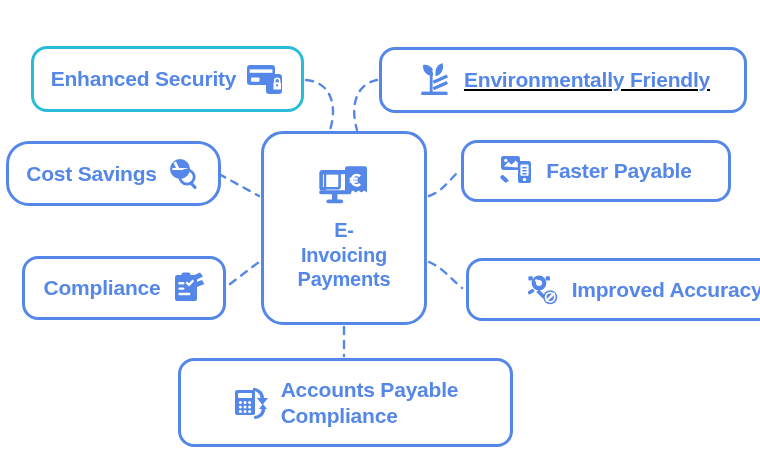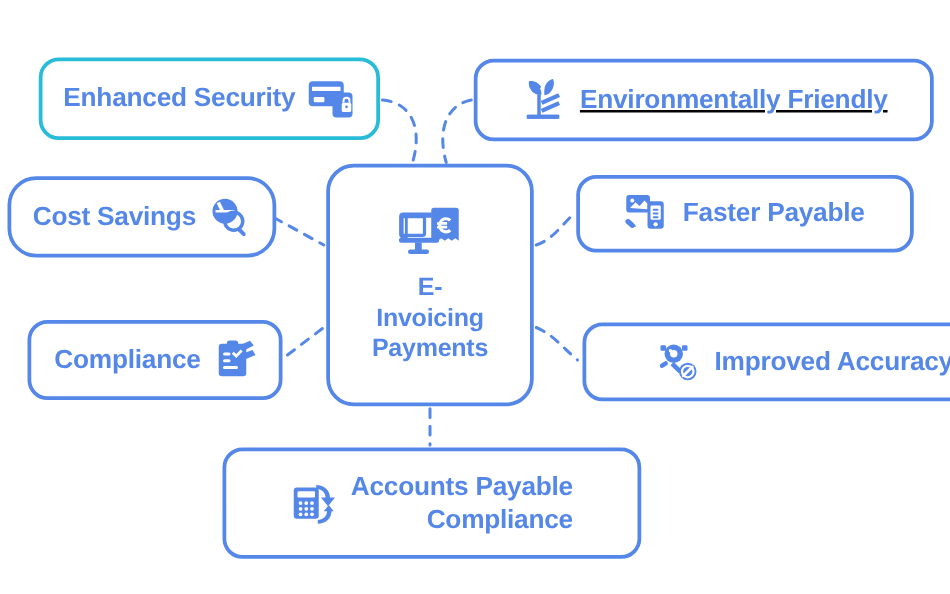--- a/index.html
+++ b/index.html
@@ -62,21 +62,21 @@
 
   
   #node-enhanced-security { left: 31px;  top: 46px;  width: 273px; height: 66px; }
   #node-environmentally   { left: 379px; top: 47px;  width: 368px; height: 66px; text-decoration: underline; }
   #node-cost-savings      { left: 6px;   top: 141px; width: 215px; height: 65px; border-radius: 23px; }
   #node-faster-payments   { left: 461px; top: 140px; width: 270px; height: 62px; }
   #node-compliance        { left: 22px;  top: 256px; width: 204px; height: 64px; }
   #node-improved-accuracy { left: 466px; top: 258px; width: 356px; height: 63px; }
   #node-accounts-payable  { left: 178px; top: 358px; width: 335px; height: 89px; }
   #center-node            { left: 261px; top: 131px; width: 166px; height: 194px; }
-  #node-accounts-payable .label { white-space: normal; text-align: right; font-size: 21px; line-height: 1.2; }
+  #node-accounts-payable .label { white-space: normal; text-align: left; font-size: 21px; line-height: 1.2; }
 </style>
 </head>
 <body>
 
 <div id="canvas">
 
   <svg id="connectors" viewBox="0 0 760 475">
     <g fill="none" stroke="#5487e8" stroke-width="2.4" stroke-dasharray="7 7" stroke-linecap="round">
       <path d="M306 80 C 330 82, 338 104, 330 130"></path>
       <path d="M377 80 C 356 84, 350 106, 357 130"></path>

